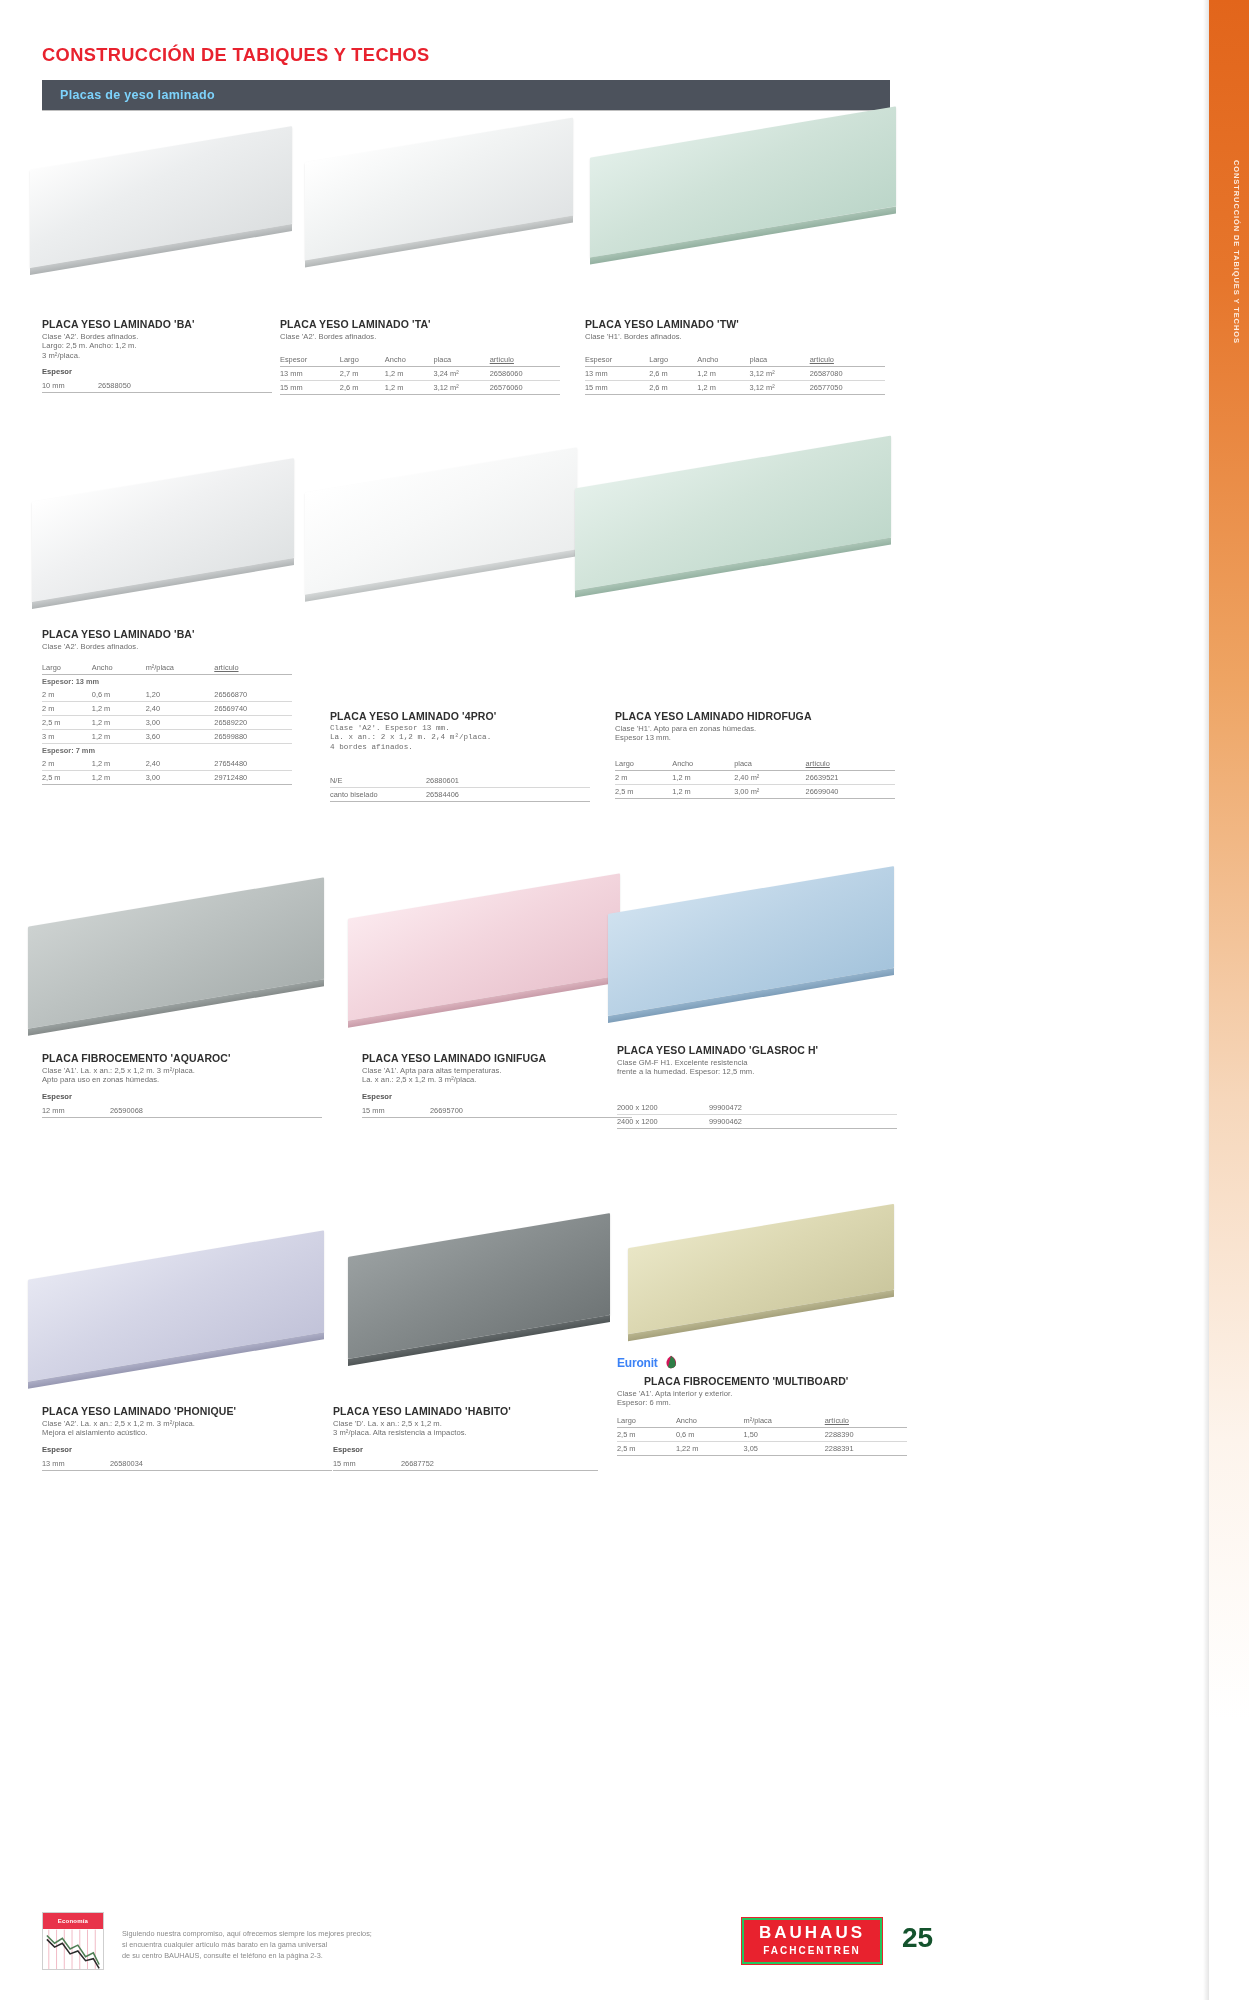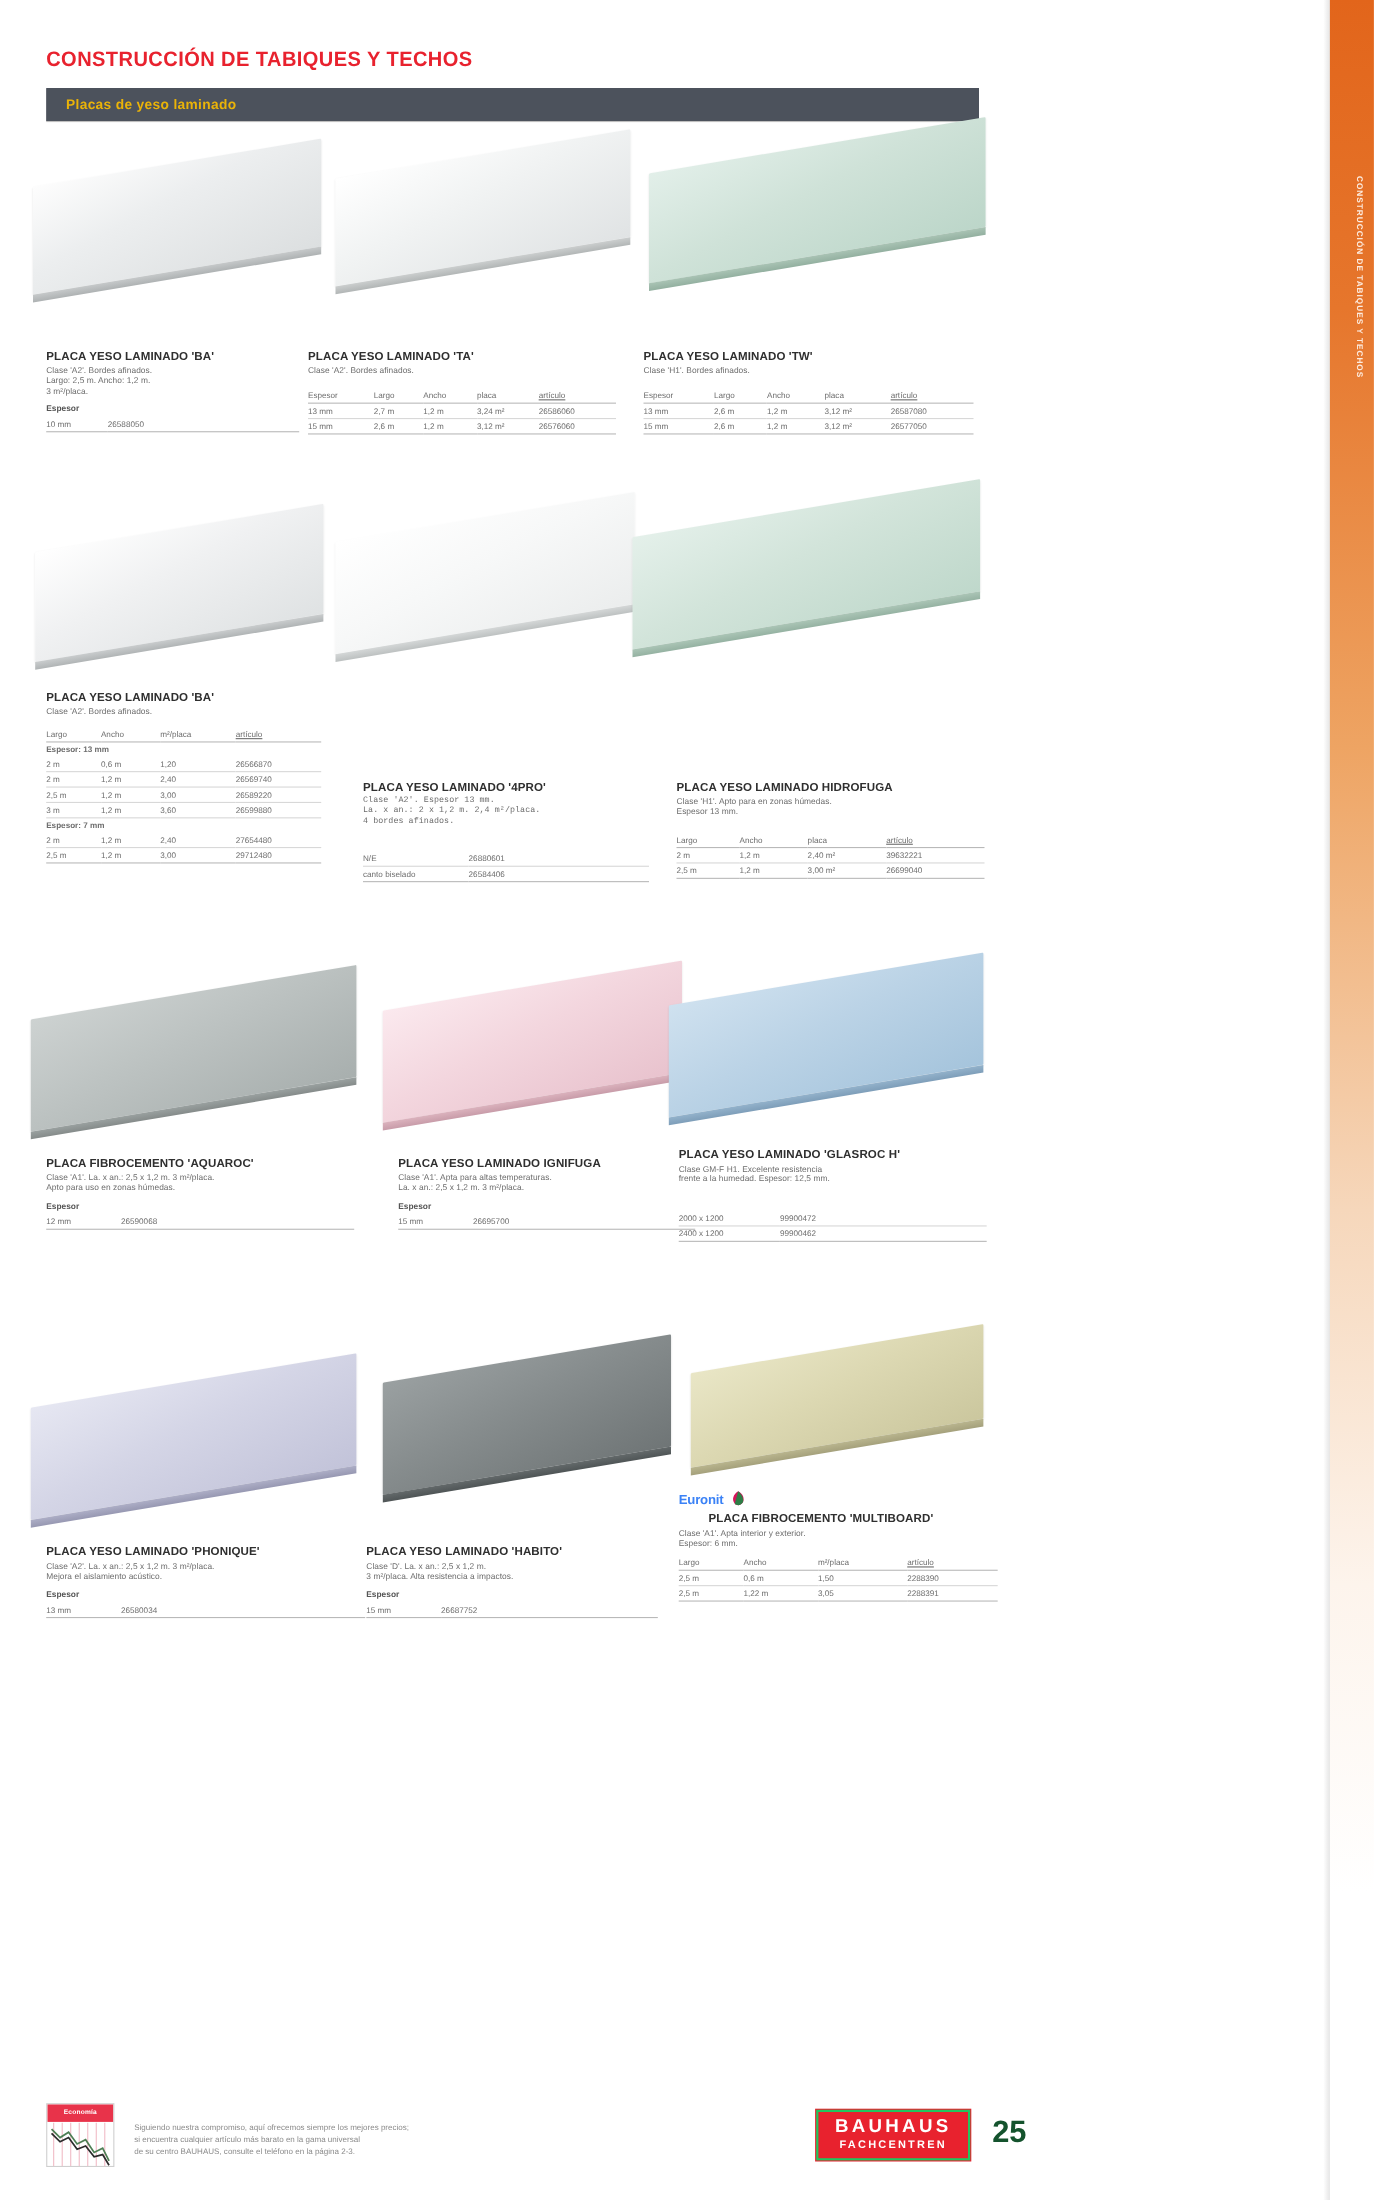--- a/index.html
+++ b/index.html
@@ -41,21 +41,21 @@
   .section-bar{
     position:absolute; left:42px; top:80px; width:848px; height:30px;
     background:#4c525c;
     box-shadow: 0 1px 0 rgba(0,0,0,.25);
   }
   .section-bar::after{
     content:""; position:absolute; right:-0px; top:0; width:0; height:0;
   }
   .section-bar span{
     position:absolute; left:18px; top:8px;
-    color:#eab308; font-size:12.5px; font-weight:bold; letter-spacing:.3px;
+    color:#7dd3fc; font-size:12.5px; font-weight:bold; letter-spacing:.3px;
   }
 
   .panel { position:absolute; }
 
   
   .board { position:absolute; }
   .board .face{
     position:absolute; left:0; top:0;
     transform: skewY(-9.5deg);
     border-radius:1px;
@@ -367,21 +367,21 @@
           <th>Ancho</th>
           <th>placa</th>
           <th class="art">artículo</th>
         </tr>
       </thead>
       <tbody>
         <tr>
           <td>2 m</td>
           <td>1,2 m</td>
           <td>2,40 m²</td>
-          <td>39632221</td>
+          <td>26639521</td>
         </tr>
         <tr>
           <td>2,5 m</td>
           <td>1,2 m</td>
           <td>3,00 m²</td>
           <td>26699040</td>
         </tr>
       </tbody>
     </table>
   </div>

